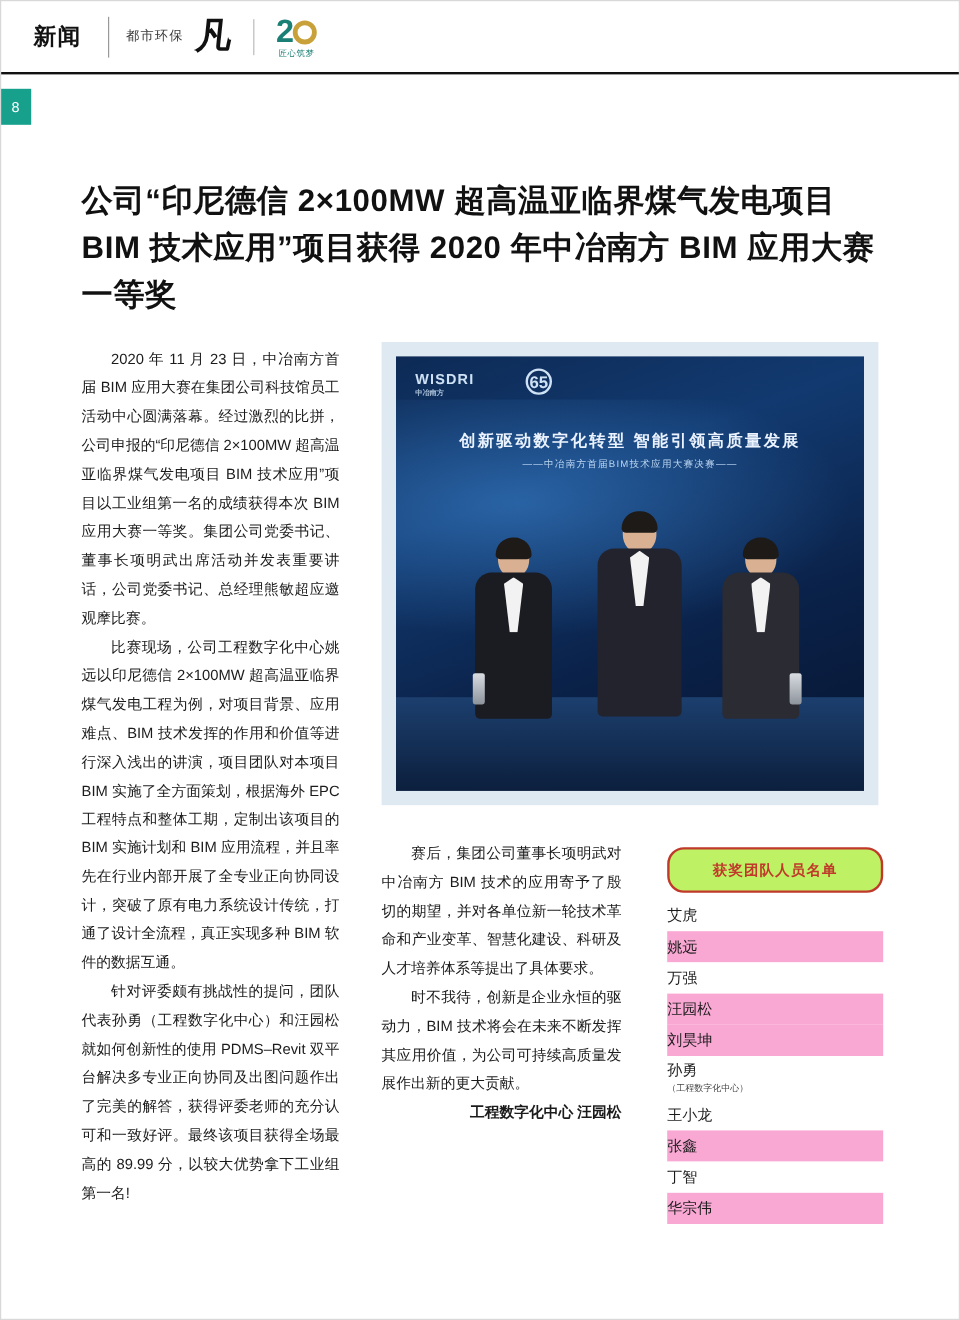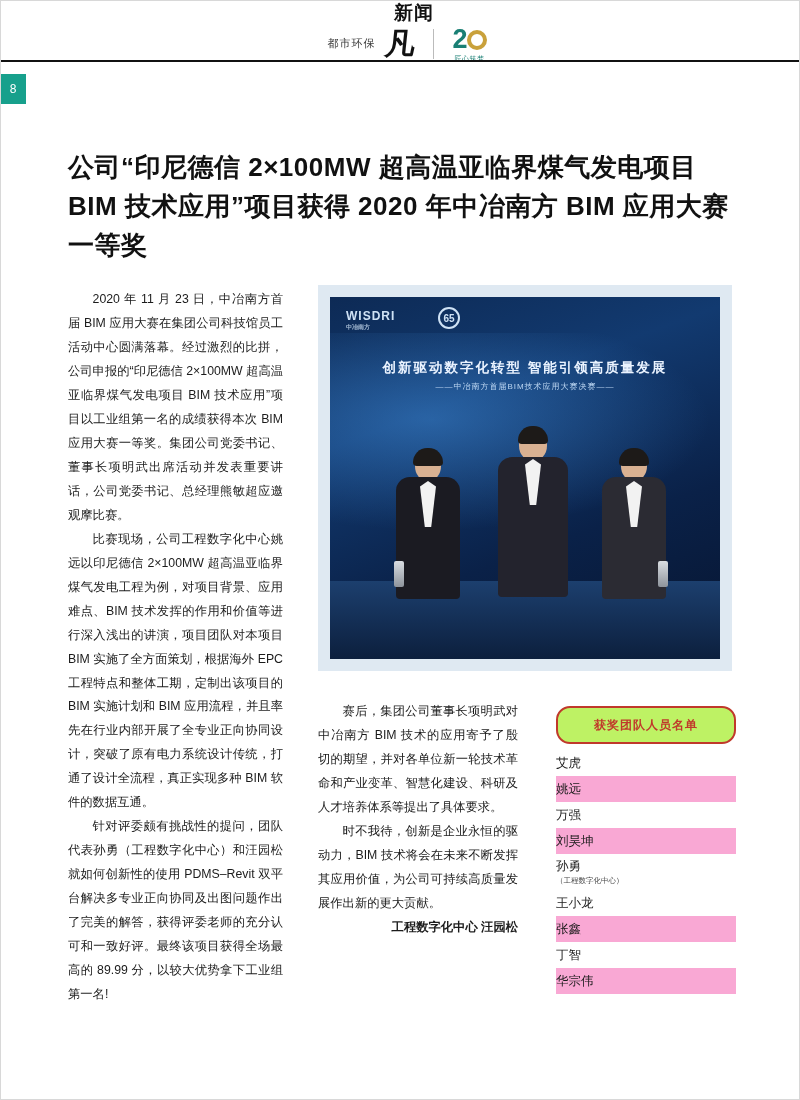--- a/index.html
+++ b/index.html
@@ -13,21 +13,20 @@
     overflow: hidden;
   }
 
   
   .page-header {
     position: absolute;
     left: 0; top: 0;
     width: 800px; height: 62px;
     display: flex;
     align-items: center;
-    flex-direction: column;
   }
   .header-rule {
     position: absolute;
     left: 0; top: 60px;
     width: 800px; height: 2px;
     background: #111;
   }
   .section-label {
     font-size: 19px;
     font-weight: bold;
@@ -168,21 +167,21 @@
   }
   .photo .logo-l {
     position: absolute; left: 16px; top: 12px;
     color: #cfe2f5; font-size: 12px; font-weight: bold; letter-spacing: 1px;
   }
   .photo .logo-l small { display:block; font-size:6px; letter-spacing:0; opacity:.8; }
   .photo .logo-r {
     position: absolute; left: 108px; top: 10px;
     width: 22px; height: 22px; border-radius: 50%;
     border: 2px solid #cfe2f5; color:#cfe2f5;
-    font-size: 10px; text-align:center; line-height: 19px; font-weight: bold;
+    font-size: 14px; text-align:center; line-height: 19px; font-weight: bold;
   }
   .photo .headline {
     position: absolute; left: 0; right: 0; top: 62px;
     text-align: center;
     color: #eaf3ff;
     font-size: 13.5px;
     font-weight: bold;
     letter-spacing: 2px;
   }
   .photo .subline {
@@ -359,20 +358,23 @@
     <div class="award-item">
         <span>艾虎</span>
       </div>
     <div class="award-item alt">
         <span>姚远</span>
       </div>
     <div class="award-item">
         <span>万强</span>
       </div>
     <div class="award-item alt">
+        <span>汪园松</span>
+      </div>
+    <div class="award-item alt">
         <span>刘昊坤</span>
       </div>
     <div class="award-item tall">
       <span>孙勇</span>
       <span class="sub">（工程数字化中心）</span>
     </div>
     <div class="award-item">
         <span>王小龙</span>
       </div>
     <div class="award-item alt">

